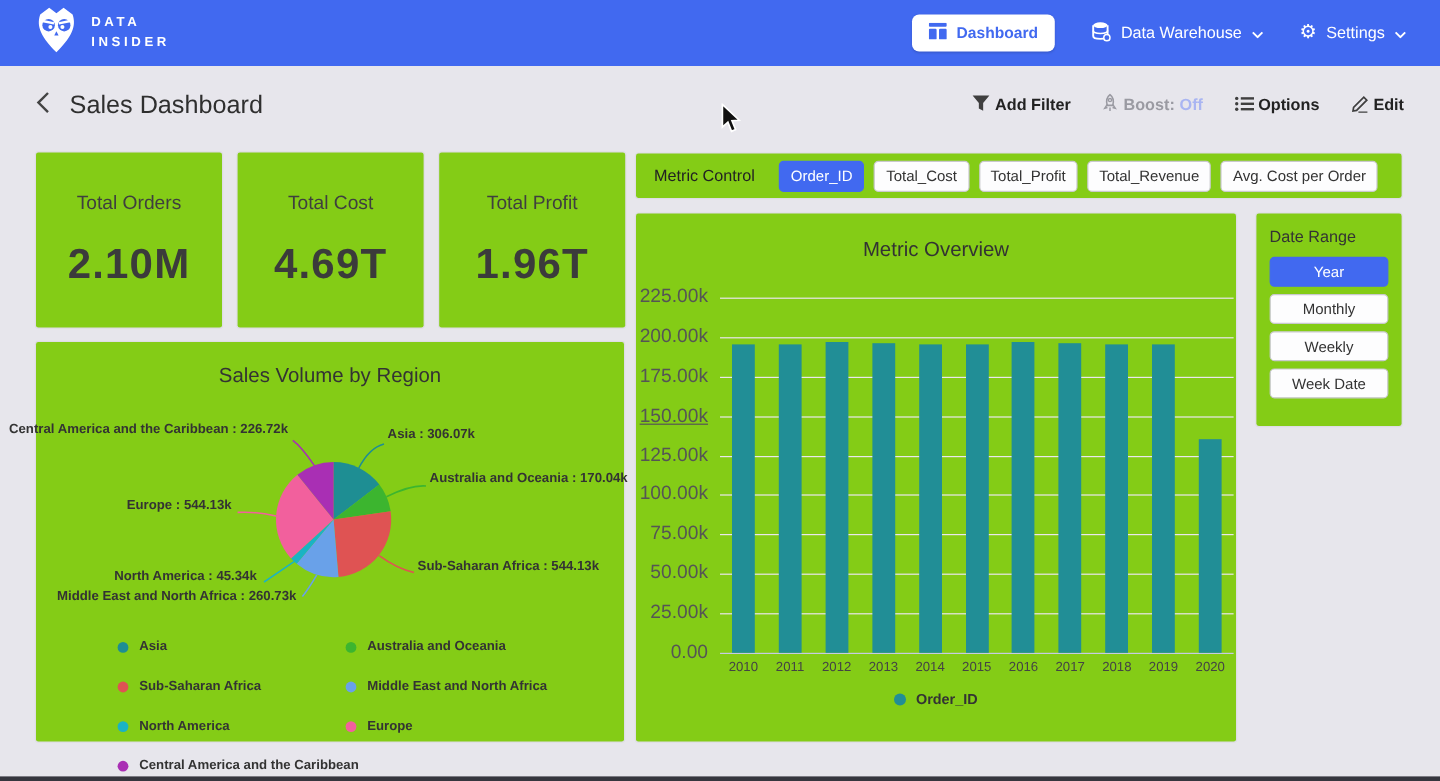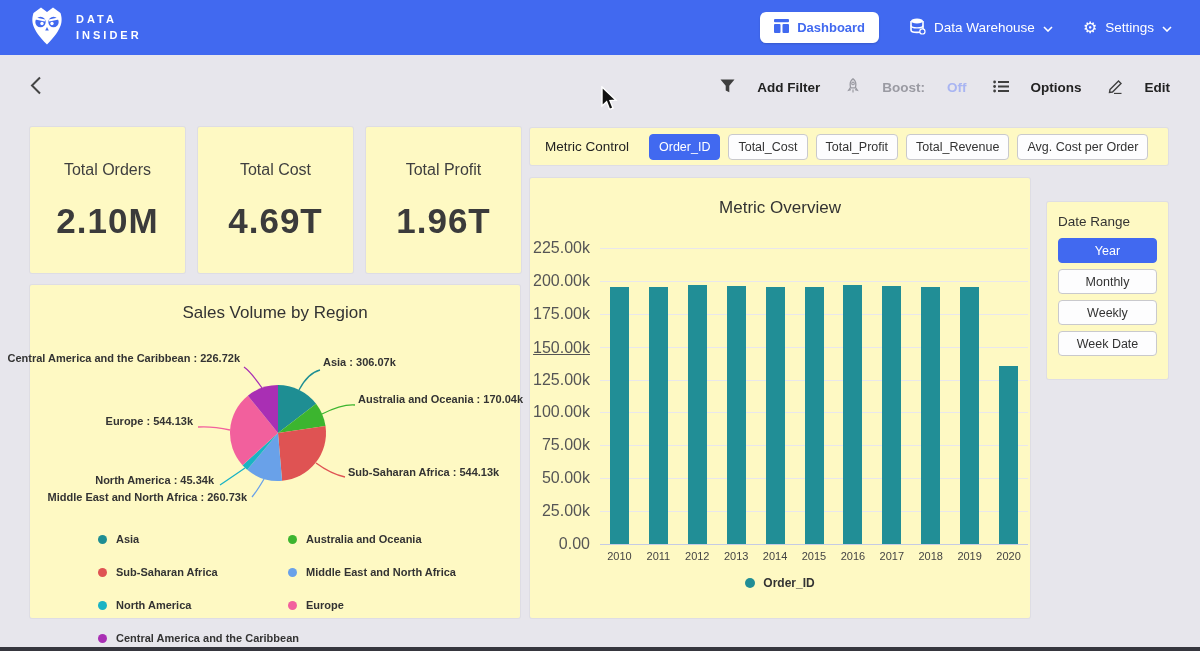--- a/index.html
+++ b/index.html
@@ -14,26 +14,26 @@
   .topnav { display:flex; align-items:center; gap:30px; }
   .nav-pill { background:#fff; color:#4169f0; border-radius:6px; padding:7px 14px; display:flex; align-items:center; gap:8px; font-size:13px; font-weight:bold; box-shadow:0 1px 2px rgba(0,0,0,.15); cursor:pointer; }
   .nav-item { color:#fff; display:flex; align-items:center; gap:8px; font-size:13.5px; cursor:pointer; }
   .gear-glyph { font-size:16px; line-height:1; }
 
   
   .page-header { position:absolute; left:0; top:55px; width:1200px; height:65px; display:flex; align-items:center; justify-content:space-between; padding:0 30px; }
   .ph-left { display:flex; align-items:center; gap:16px; }
   .page-title { font-size:21px; color:#2f2f2f; }
   .ph-actions { display:flex; align-items:center; gap:26px; }
-  .action { display:flex; align-items:center; gap:22px; font-size:13.5px; color:#222; font-weight:600; cursor:pointer; }
+  .action { display:flex; align-items:center; gap:4px; font-size:13.5px; color:#222; font-weight:600; cursor:pointer; }
   .action.muted { color:#9a9aa2; cursor:default; }
   .boost-off { color:#a9b5f2; font-weight:600; }
 
   
-  .card { position:absolute; background:#fef9c3; border-radius:2px; box-shadow:0 0 0 1px rgba(90,90,110,.06); }
+  .card { position:absolute; background:#84cc16; border-radius:2px; box-shadow:0 0 0 1px rgba(90,90,110,.06); }
 
   .kpi { width:155px; height:146px; top:127px; display:flex; flex-direction:column; align-items:center; }
   .kpi-label { margin-top:34px; font-size:16px; color:#3f3f3f; }
   .kpi-value { margin-top:22px; font-size:35px; font-weight:bold; color:#3b3b3b; letter-spacing:1px; }
 
   
   .metric-bar { left:530px; top:128px; width:638px; height:37px; display:flex; align-items:center; gap:8px; padding-left:15px; }
   .metric-label { font-size:13.5px; color:#222; margin-right:12px; }
   .chip { border:1px solid #c9c9cd; background:#fdfdfe; color:#333; border-radius:4px; font-size:12.5px; padding:5px 9px; cursor:pointer; white-space:nowrap; }
   .chip.active { background:#4169f0; border-color:#4169f0; color:#fff; }
@@ -44,21 +44,21 @@
   .plot { position:absolute; left:70px; top:70px; width:428px; height:296px; }
   .gridline { position:absolute; left:0; width:428px; height:1px; background:#e9e7ec; }
   .gridline.zero { background:#c5cbe4; }
   .ytick { position:absolute; right:438px; width:60px; text-align:right; font-size:16px; color:#555; transform:translateY(-50%); white-space:nowrap; }
   .bar { position:absolute; bottom:0; width:19px; background:#218e96; }
   .xtick { position:absolute; top:302px; width:40px; margin-left:-20px; text-align:center; font-size:11px; color:#444; }
   .chart-legend { position:absolute; left:0; right:0; top:398px; display:flex; justify-content:center; align-items:center; gap:8px; font-size:12px; font-weight:bold; color:#333; }
   .dot { width:10px; height:10px; border-radius:50%; display:inline-block; }
 
   
-  .date-card { left:1047px; top:178px; width:121px; height:177px; padding:12px 11px;margin-top:24px; }
+  .date-card { left:1047px; top:178px; width:121px; height:177px; padding:12px 11px; }
   .date-title { font-size:13.5px; color:#333; margin-bottom:9px; }
   .date-btn { width:100%; height:25px; margin-bottom:6px; border:1px solid #c9c9cd; background:#fdfdfe; color:#333; border-radius:4px; font-size:12.5px; display:flex; align-items:center; justify-content:center; cursor:pointer; }
   .date-btn.active { background:#4169f0; border-color:#4169f0; color:#fff; }
 
   
   .pie-card { left:30px; top:285px; width:490px; height:333px; }
   .pie-title { position:absolute; left:0; right:0; top:18px; text-align:center; font-size:17px; color:#333; }
   .pie-svg { position:absolute; left:0; top:0; }
   .pie-label { position:absolute; font-size:11px; font-weight:bold; color:#333; white-space:nowrap; transform:translateY(-50%); }
   .pie-legend-col { position:absolute; display:flex; flex-direction:column; gap:21px; }
@@ -131,20 +131,21 @@
     </div>
   </div>
 
   <div class="page-header">
     <div class="ph-left">
       <span>
         <svg width="12" height="19" viewBox="0 0 12 19">
             <polyline points="10,1.5 2,9.5 10,17.5" fill="none" stroke="#444" stroke-width="2"></polyline>
           </svg>
       </span>
+      <span class="page-title">Sales Dashboard</span>
     </div>
     <div class="ph-actions">
       <div class="action">
         <span>
           <svg width="15" height="14" viewBox="0 0 15 14">
               <path d="M0.5 0.5 H14.5 L9.3 6.8 V13.2 L5.7 11.4 V6.8 Z" fill="#3f3f3f"></path>
             </svg>
         </span>
         <span>Add Filter</span>
       </div>

